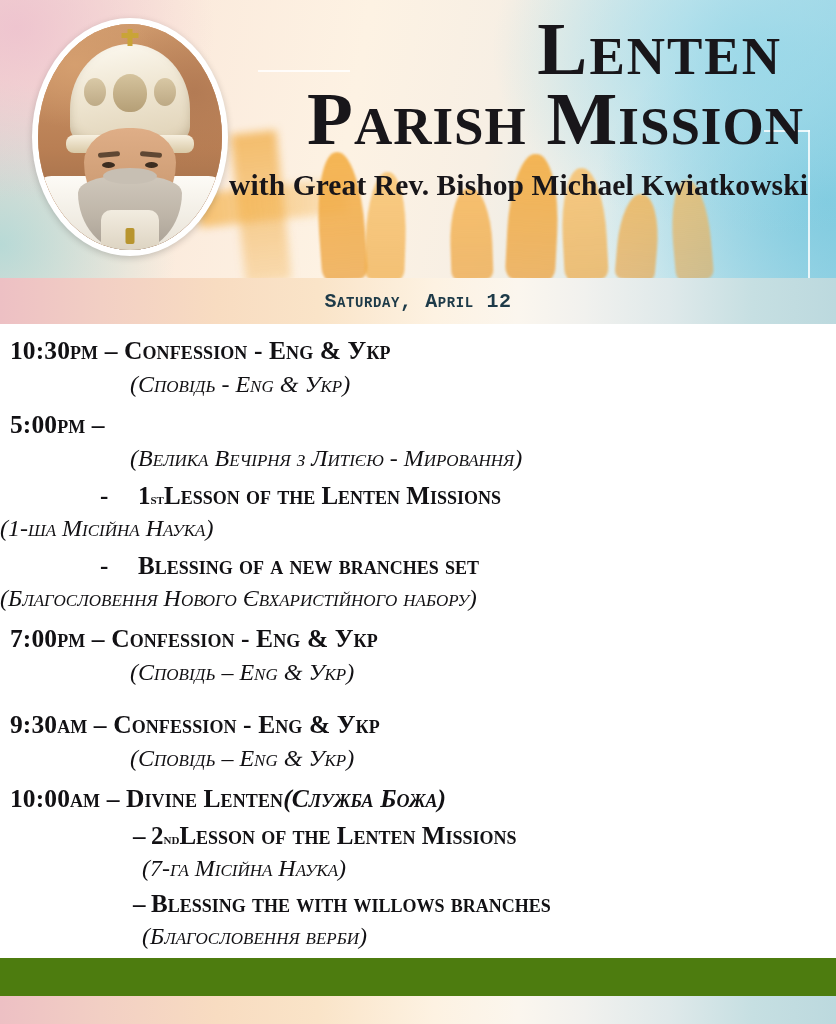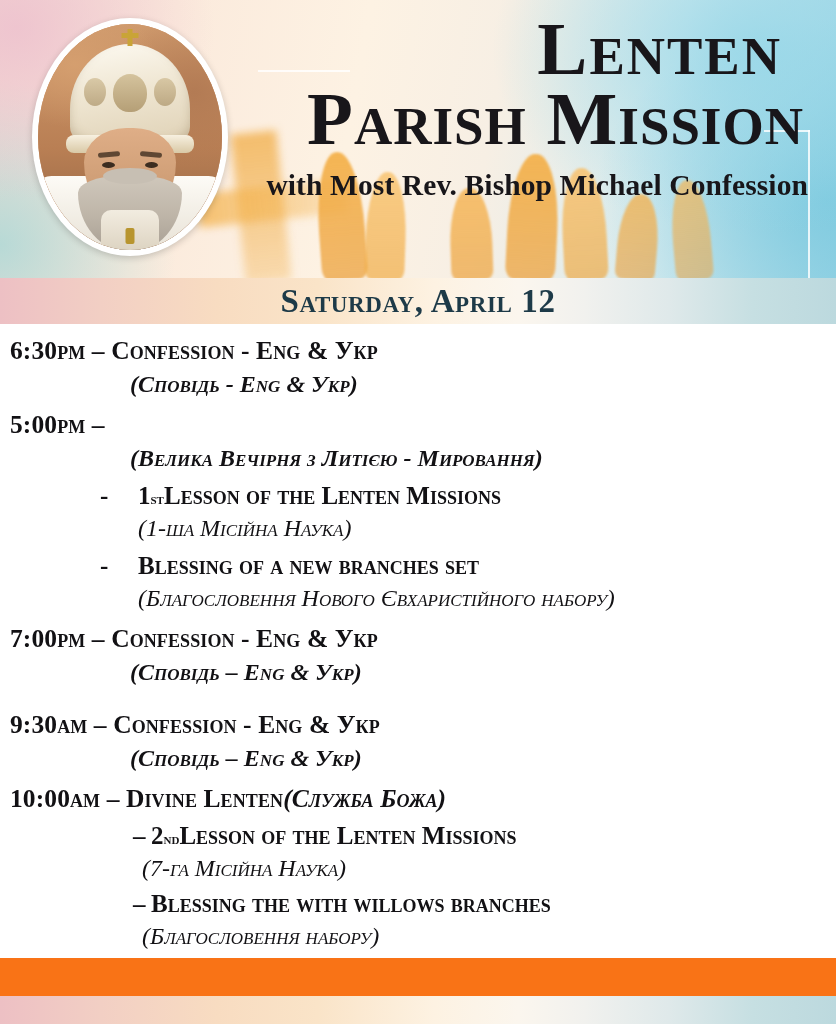--- a/index.html
+++ b/index.html
@@ -5,21 +5,21 @@
   * { margin:0; padding:0; box-sizing:border-box; }
   html, body {
     width:836px; height:1024px;
     font-family:"Liberation Serif", serif;
     background:#ffffff;
     overflow:hidden;
   }
   .flyer {
     position:relative;
     width:836px; height:1024px;
-    background:#f97316;
+    background:#4d7c0f;
   }
 
   
   .hero {
     position:relative;
     width:836px; height:278px;
     overflow:hidden;
     background:
       radial-gradient(ellipse 420px 300px at 90% 18%, rgba(150,215,232,.85) 0%, rgba(150,215,232,0) 62%),
       radial-gradient(ellipse 360px 280px at 99% 72%, rgba(120,200,222,.82) 0%, rgba(120,200,222,0) 65%),
@@ -236,24 +236,24 @@
       #f8dcc1 26%,
       #fae4c8 38%,
       #fdf2e2 52%,
       #fbf6ee 62%,
       #f1f1ee 70%,
       #dfe9ea 80%,
       #c6dfe2 90%,
       #bcd9de 100%);
   }
   .day-band-label {
-    font-family:Liberation Serif, serif;
-    font-variant:small-caps;
-    font-weight:700;
-    font-size:33px;
+    font-family:Liberation Mono, monospace;
+    font-variant:small-caps;
+    font-weight:700;
+    font-size:20px;
     letter-spacing:.6px;
     color:#1d3a48;
   }
 
   
   .schedule { padding:0; background:#ffffff; }
   .sched-row {
     display:flex;
     align-items:baseline;
     font-family:"Liberation Serif", serif;
@@ -267,33 +267,32 @@
     font-variant:small-caps;
     font-size:25.5px;
     letter-spacing:.1px;
   }
   .row-main .time { font-variant:small-caps; }
   .row-trans {
     padding-left:130px;
     padding-top:5px;
     font-style:italic;
     font-variant:small-caps;
-    font-weight:700;
+    font-weight:400;
     font-size:24px;
   }
   .row-sub {
     padding-left:100px;
     padding-top:10px;
     font-weight:700;
     font-variant:small-caps;
     font-size:25px;
   }
   .row-sub .dash { display:inline-block; width:38px; }
   .row-sub-trans {
-    padding-left:138px;
     padding-top:5px;
     font-style:italic;
     font-variant:small-caps;
     font-size:24px;
   }
   .row-sub2 {
     padding-left:133px;
     padding-top:8px;
     font-weight:700;
     font-variant:small-caps;
@@ -378,31 +377,31 @@
         </div>
         <div class="omophor">
           <div class="pectoral"></div>
         </div>
       </div>
     </div>
 
     <div class="title-block">
       <div class="title-line1">Lenten</div>
       <div class="title-line2">Parish Mission</div>
-      <div class="subtitle">with Most Rev. Bishop Michael Confession</div>
+      <div class="subtitle">with Great Rev. Bishop Michael Kwiatkowski</div>
     </div>
   </div>
 
   <div id="schedule-root">
       <div class="day-band">
         <div class="day-band-label">Saturday, April 12</div>
       </div>
       <div class="schedule sat-block">
         <div class="sched-row row-main">
-          <span class="time">6:30pm</span>
+          <span class="time">10:30pm</span>
           <span>&nbsp;–&nbsp;</span>
           <span>Confession - Eng &amp; Укр</span>
         </div>
         <div class="sched-row row-trans">(Сповідь - Eng &amp; Укр)</div>
         <div class="sched-row row-main">
           <span class="time">5:00pm</span>
           <span>&nbsp;–&nbsp;</span>
         </div>
         <div class="sched-row row-trans">(Велика Вечірня з Литією - Мировання)</div>
         <div class="sched-row row-sub">
@@ -441,18 +440,18 @@
           <span class="dash">–</span>
           <span>2</span>
           <sup class="ord">nd</sup>
           <span> Lesson of the Lenten Missions</span>
         </div>
         <div class="sched-row row-sub2-trans">(7-га Місійна Наука)</div>
         <div class="sched-row row-sub2">
           <span class="dash">–</span>
           <span>Blessing the with willows branches</span>
         </div>
-        <div class="sched-row row-sub2-trans">(Благословення набору)</div>
+        <div class="sched-row row-sub2-trans">(Благословення верби)</div>
       </div>
     </div>
 
   <div class="bottom-band"></div>
 </div>
 
 </body></html>

